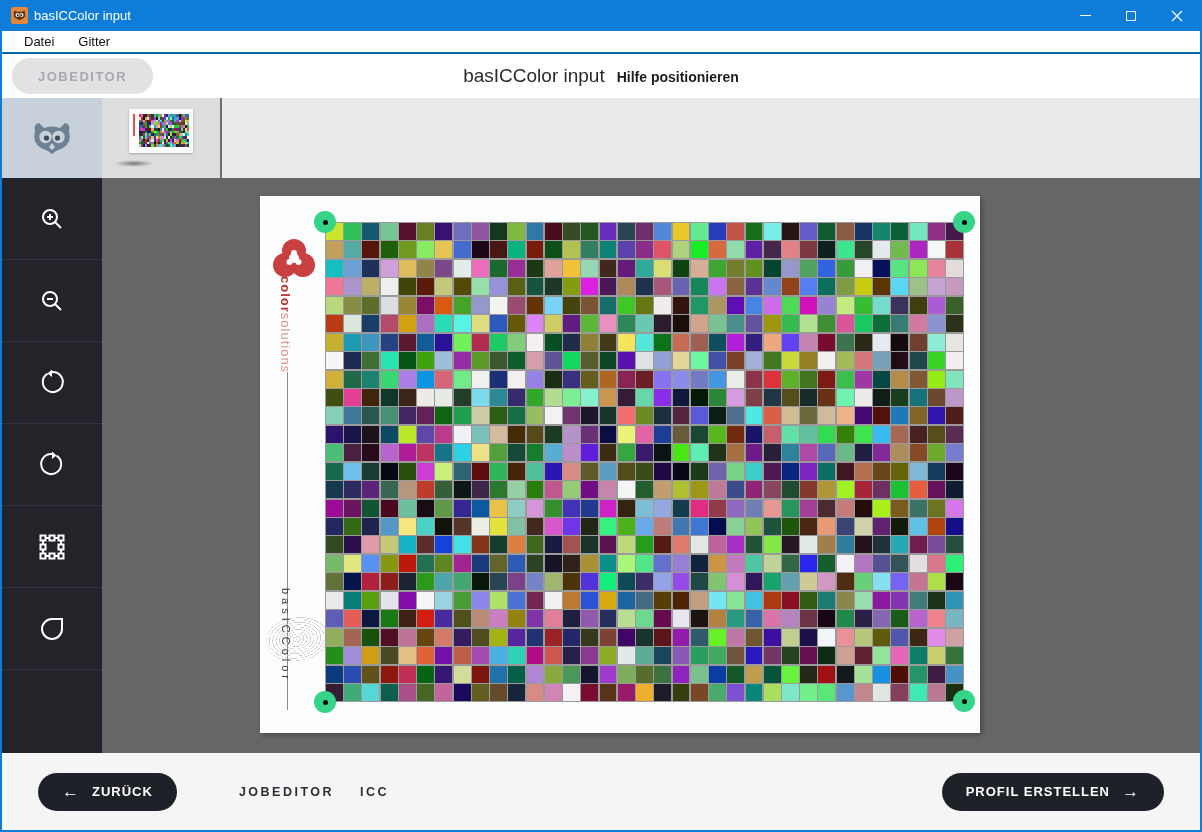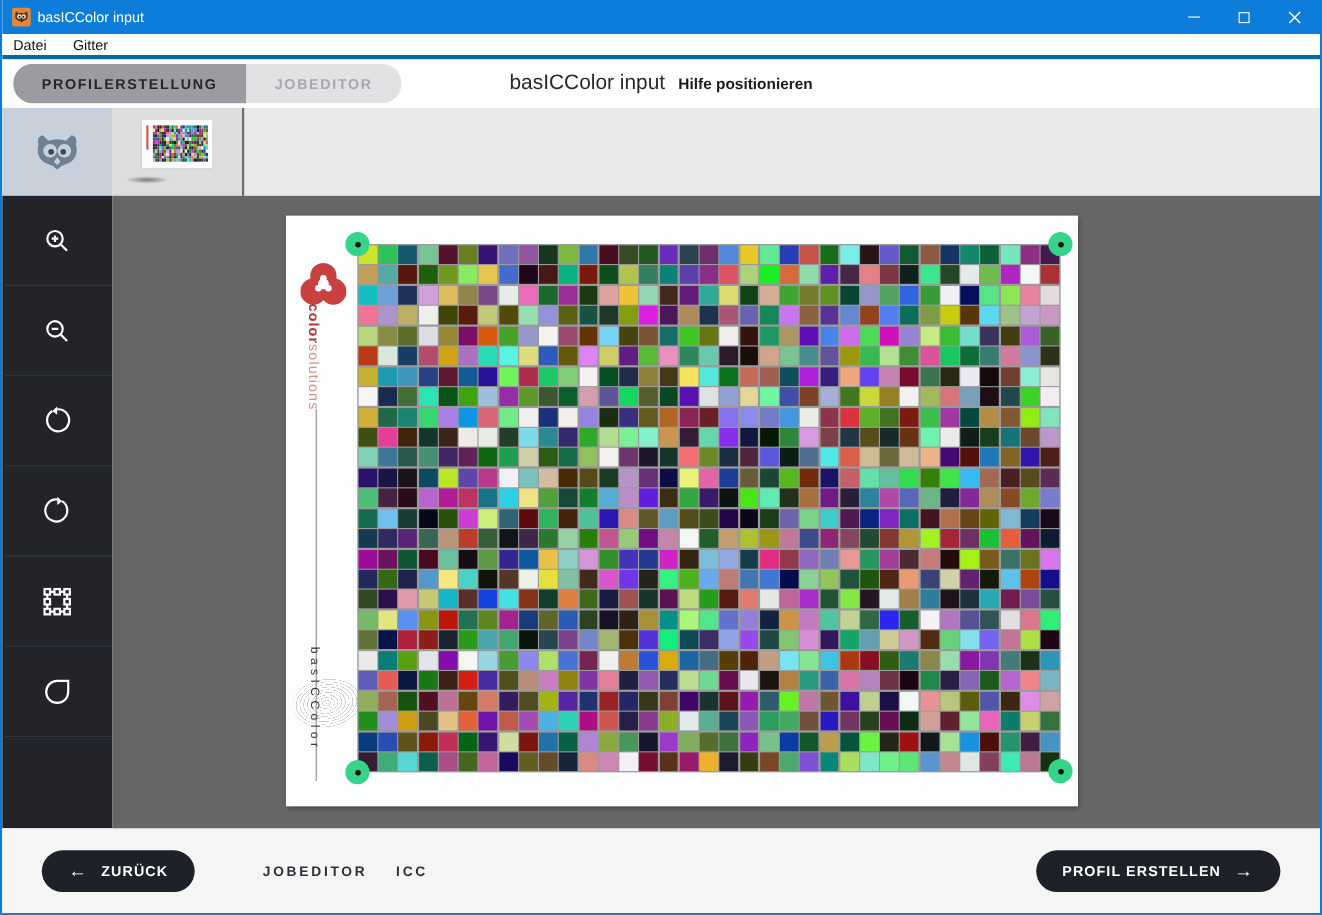--- a/index.html
+++ b/index.html
@@ -10,21 +10,21 @@
   .titlebar { height:31px; background:#0d7dd9; display:flex; align-items:center; flex:0 0 31px; }
   .app-icon { width:17px; height:17px; margin:0 6px 0 9px; background:#e58638; border-radius:2px; display:flex; align-items:center; justify-content:center; }
   .window-title { color:#fff; font-size:13px; }
   .titlebar-spacer { flex:1; }
   .tb-btn { width:46px; height:31px; display:flex; align-items:center; justify-content:center; }
   .glyph-min { width:11px; height:1px; background:#fff; }
   .glyph-max { width:10px; height:10px; border:1px solid #fff; }
   .glyph-close { stroke:#fff; stroke-width:1.3; }
 
   
-  .menubar { height:23px; background:#fff; display:flex; align-items:center; padding-left:10px; gap:24px; border-bottom:4px solid #0369a1; flex:0 0 23px; }
+  .menubar { height:23px; background:#fff; display:flex; align-items:center; padding-left:22px; gap:24px; border-bottom:2px solid #0369a1; flex:0 0 23px; }
   .menu-item { font-size:13px; color:#111; }
 
   
   .header { height:44px; background:#fff; position:relative; display:flex; align-items:center; flex:0 0 44px; }
   .segmented { display:flex; margin-left:10px; height:36px; border-radius:18px; overflow:hidden; }
   .seg { display:flex; align-items:center; padding:0 26px; font-size:13px; font-weight:bold; letter-spacing:1.5px; }
   .seg.active { background:#9b9ba2; color:#26262c; }
   .seg.inactive { background:#e2e2e4; color:#a8a8ae; }
   .header-center { position:absolute; left:0; right:0; text-align:center; display:flex; align-items:baseline; justify-content:center; gap:12px; pointer-events:none; }
   .page-title { font-size:19px; color:#2a2a2a; }
@@ -107,21 +107,20 @@
     </div>
   </div>
 
   <div class="menubar">
     <span class="menu-item">Datei</span>
     <span class="menu-item">Gitter</span>
   </div>
 
   <div class="header">
     <div class="segmented">
-      <div class="seg active">PROFILERSTELLUNG</div>
       <div class="seg inactive">JOBEDITOR</div>
     </div>
     <div class="header-center">
       <span class="page-title">basICColor input</span>
       <span class="page-subtitle">Hilfe positionieren</span>
     </div>
   </div>
 
   <div class="filmstrip">
     <div class="strip-home">

